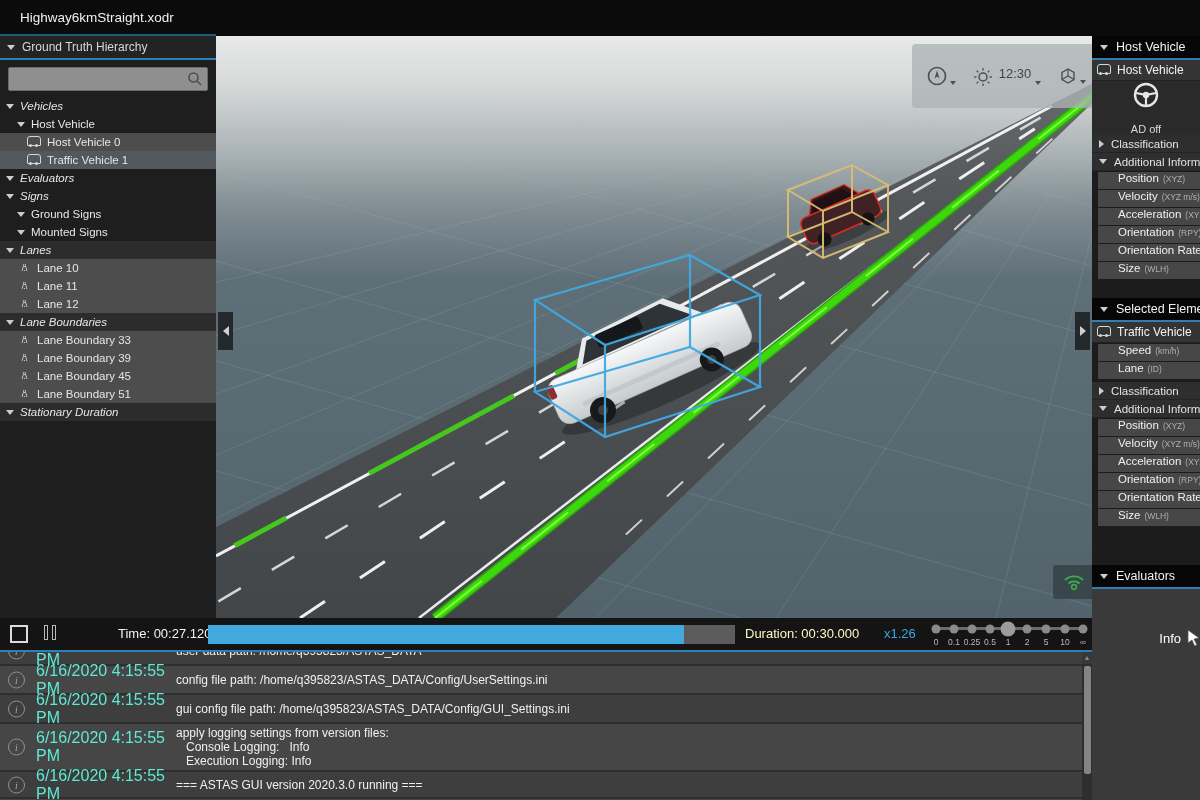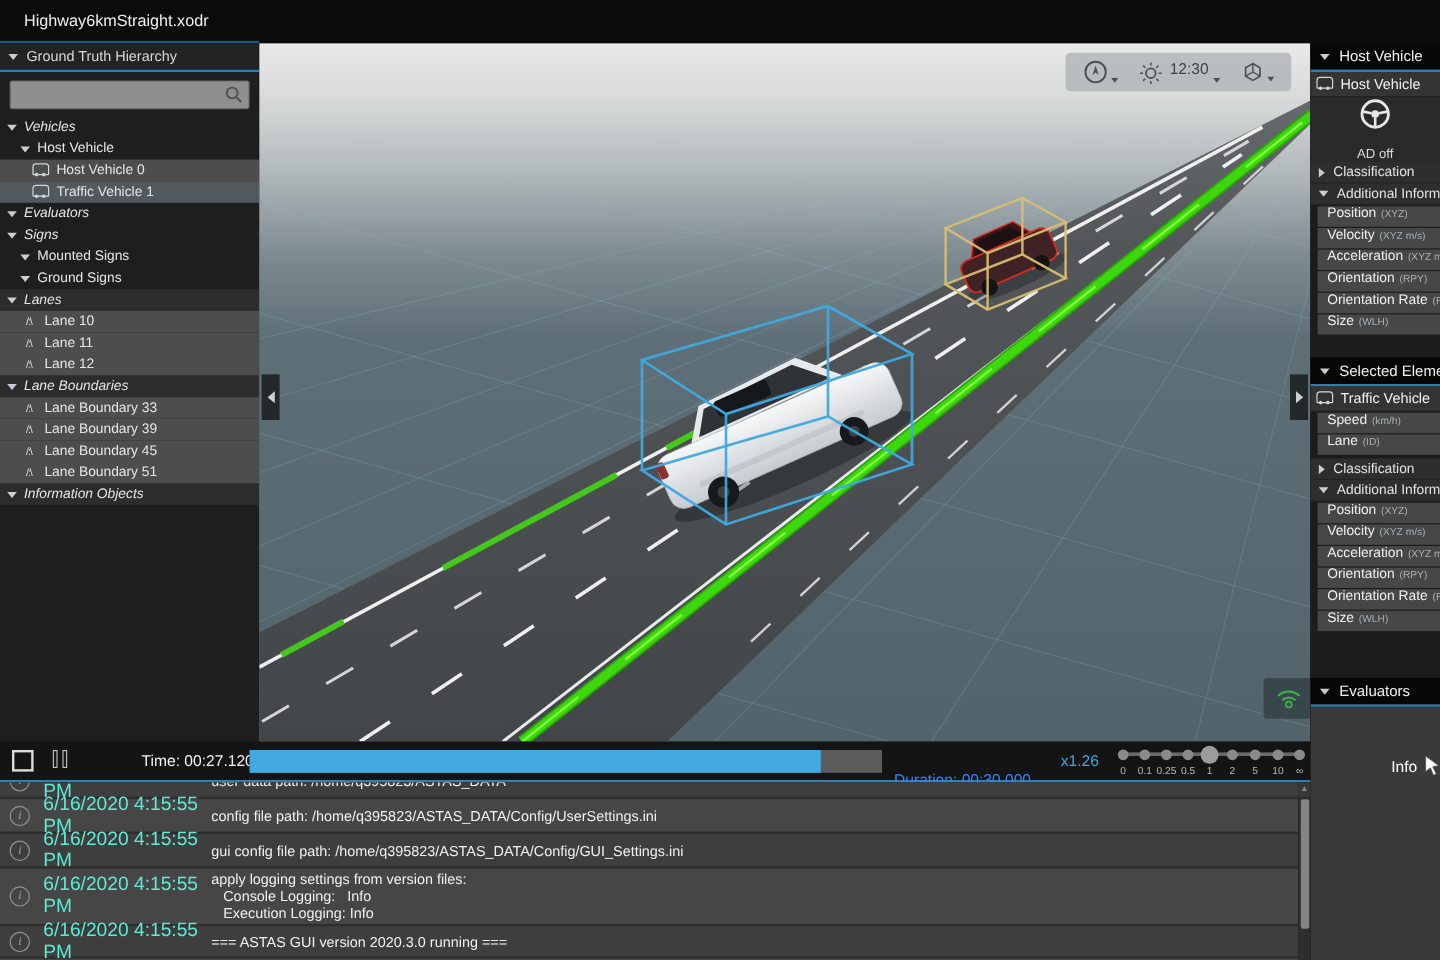--- a/index.html
+++ b/index.html
@@ -27,57 +27,57 @@
   .chev-d{width:0;height:0;border-left:4.5px solid transparent;border-right:4.5px solid transparent;border-top:5.5px solid #c9ced2;flex:0 0 auto;}
   .chev-r{width:0;height:0;border-top:4.5px solid transparent;border-bottom:4.5px solid transparent;border-left:5.5px solid #c9ced2;flex:0 0 auto;}
   
   .icar{position:relative;width:12px;height:8px;border:1px solid #d2d7da;border-radius:3px 3px 1px 1px;flex:0 0 auto;margin-top:-2px;}
   .icar::after{content:'';position:absolute;bottom:-2px;left:1px;width:3px;height:3px;background:#d2d7da;border-radius:50%;box-shadow:6px 0 0 #d2d7da;}
   
   .ilane{font-size:9px;letter-spacing:-1px;color:#dcdcdc;flex:0 0 auto;width:14px;text-align:center;}
 
   
   .viewport{position:absolute;left:216px;top:36px;width:876px;height:582px;overflow:hidden;background:#5a6a73;}
-  .vtoolbar{position:absolute;left:672px;top:8px;width:176px;height:32px;background:rgba(173,178,181,.78);
-            border-radius:4px;display:flex;align-items:center;justify-content:space-around;padding:0 6px;}
+  .vtoolbar{position:absolute;left:696px;top:8px;width:176px;height:32px;background:rgba(173,178,181,.78);
+            border-radius:4px;display:flex;align-items:center;justify-content:space-around;padding:16px 6px;}
   .vtool{display:flex;align-items:end;gap:2px;color:#3f4549;}
   .vclock{font-size:13px;color:#3f4549;margin:0 2px 6px 4px;}
   .chev-xs{width:0;height:0;border-left:3.5px solid transparent;border-right:3.5px solid transparent;border-top:4.5px solid #4a5054;margin-bottom:2px;}
   .wifibox{position:absolute;left:837px;top:529px;width:42px;height:34px;background:rgba(35,45,50,.55);border-radius:3px;
            display:flex;align-items:center;justify-content:center;}
   .handle{position:absolute;top:276px;width:15px;height:38px;background:rgba(25,28,30,.85);display:flex;align-items:center;justify-content:center;}
   .handle.left{left:2px;} .handle.right{left:859px;}
   .harr-l{width:0;height:0;border-top:5px solid transparent;border-bottom:5px solid transparent;border-right:6px solid #cfcfcf;}
   .harr-r{width:0;height:0;border-top:5px solid transparent;border-bottom:5px solid transparent;border-left:6px solid #cfcfcf;}
 
   
   .rightcol{position:absolute;left:1092px;top:36px;width:108px;height:764px;background:#1c1c1c;overflow:hidden;}
   .phead{height:22px;background:#060606;display:flex;align-items:center;gap:8px;padding-left:8px;white-space:nowrap;}
   .phead-t{font-size:12.5px;color:#f2f2f2;}
   .punder{height:2px;background:#2e7fb0;}
   .erow{height:20px;background:#343434;display:flex;align-items:center;gap:6px;padding-left:5px;font-size:12px;color:#f2f2f2;white-space:nowrap;border-bottom:1px solid #222;}
   .adblock{height:54px;background:#2a2a2a;display:flex;flex-direction:column;align-items:center;justify-content:space-between;gap:2px;}
   .adlabel{font-size:11px;color:#d8d8d8;}
   .secrow{height:17px;display:flex;align-items:center;gap:7px;padding-left:7px;font-size:11.5px;color:#e2e2e2;background:#2e2e2e;white-space:nowrap;border-bottom:1px solid #242424;}
-  .frow{height:17px;margin:1px 0 0 6px;background:#474747;display:flex;align-items:baseline;gap:4px;padding-left:8px;font-size:11.5px;color:#f0f0f0;white-space:nowrap;overflow:hidden;}
+  .frow{height:17px;margin:1px 0 0 6px;background:#474747;display:flex;align-items:baseline;gap:4px;padding-left:20px;font-size:11.5px;color:#f0f0f0;white-space:nowrap;overflow:hidden;}
   .funit{font-size:8.5px;color:#a9b0b4;}
   .gap{background:#1c1c1c;}
   .evalbody{background:#3a3a3a;height:226px;position:relative;}
   .clickhint{position:absolute;top:40px;right:10px;font-size:13px;color:#fff;display:flex;align-items:center;gap:5px;}
   .clickhint svg{margin-right:-14px;}
 
   
   .playbar{position:absolute;left:0;top:618px;width:1092px;height:32px;background:#141414;border-bottom:2px solid #2d7fb5;}
   .stopbtn{position:absolute;left:10px;top:7px;width:14px;height:14px;border:2.5px solid #dcdcdc;}
   .pausebtn{position:absolute;left:44px;top:7px;width:16px;height:17px;display:flex;gap:4px;}
   .pausebtn span{width:2px;height:13px;border:1.5px solid #b9b9b9;}
   .ptime{position:absolute;left:118px;top:0;line-height:32px;font-size:13px;color:#f2f2f2;}
   .ptrack{position:absolute;left:208px;top:7px;width:527px;height:19px;background:#5c5c5c;}
   .pfill{height:100%;background:#41a9de;}
-  .pdur{position:absolute;left:745px;top:16px;line-height:32px;font-size:13px;color:#3b82f6;}
+  .pdur{position:absolute;left:745px;top:0;line-height:32px;font-size:13px;color:#fef9c3;}
   .pspeed{position:absolute;left:884px;top:0;line-height:32px;font-size:13px;color:#3ba9e0;}
   .slider{position:absolute;left:928px;top:0;width:160px;height:32px;}
   .sline{position:absolute;left:6px;top:9px;width:149px;height:3px;background:#6a6a6a;}
   .sdot{position:absolute;top:10.5px;width:9px;height:9px;border-radius:50%;background:#8a8a8a;transform:translate(-50%,-50%);}
   .sdot.sel{width:15px;height:15px;background:#9c9c9c;}
   .slab{position:absolute;top:19px;font-size:8.5px;color:#b8b8b8;transform:translateX(-50%);}
 
   
   .logarea{position:absolute;left:0;top:652px;width:1082px;height:148px;background:#3a3a3a;overflow:hidden;}
   .lrow{position:relative;display:flex;align-items:center;border-bottom:2px solid #2e2e2e;background:#3e3e3e;}
@@ -132,26 +132,26 @@
       <div class="trow b-none i0">
           <span class="chev-d"></span>
           <span>Evaluators</span>
         </div>
       <div class="trow b-none i0">
           <span class="chev-d"></span>
           <span>Signs</span>
         </div>
       <div class="trow b-none i1">
           <span class="chev-d"></span>
+          <span>Ground Signs</span>
+        </div>
+      <div class="trow b-none i1">
+          <span class="chev-d"></span>
           <span>Mounted Signs</span>
         </div>
-      <div class="trow b-none i1">
-          <span class="chev-d"></span>
-          <span>Ground Signs</span>
-        </div>
       <div class="trow b-dark i0">
           <span class="chev-d"></span>
           <span>Lanes</span>
         </div>
       <div class="trow b-light i1">
           <span class="ilane">/:\</span>
           <span>Lane 10</span>
         </div>
       <div class="trow b-light i1">
           <span class="ilane">/:\</span>
@@ -176,21 +176,21 @@
       <div class="trow b-light i1">
           <span class="ilane">/:\</span>
           <span>Lane Boundary 45</span>
         </div>
       <div class="trow b-light i1">
           <span class="ilane">/:\</span>
           <span>Lane Boundary 51</span>
         </div>
       <div class="trow b-dark i0">
           <span class="chev-d"></span>
-          <span>Information Objects</span>
+          <span>Stationary Duration</span>
         </div>
     </div>
   </div>
 
   <div class="viewport">
     <svg width="876" height="582" viewBox="0 0 876 582">
       <defs>
         <linearGradient id="sky" x1="0" y1="0" x2="0" y2="1">
           <stop offset="0" stop-color="#e8eae9"></stop>
             <stop offset="0.08" stop-color="#d7dad9"></stop>

